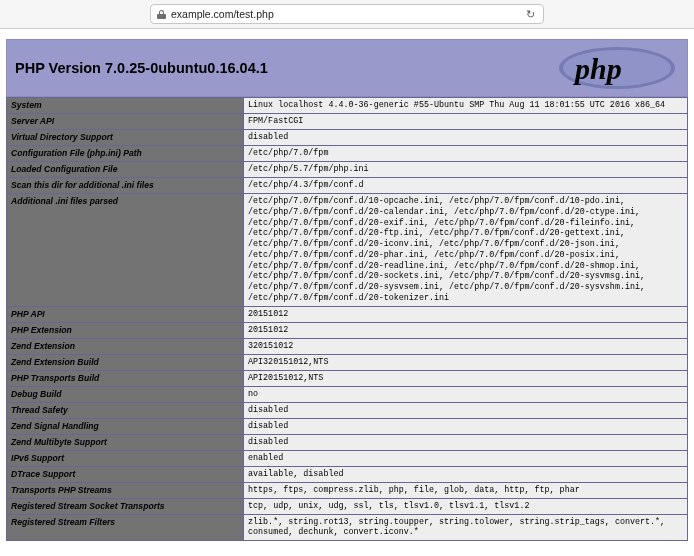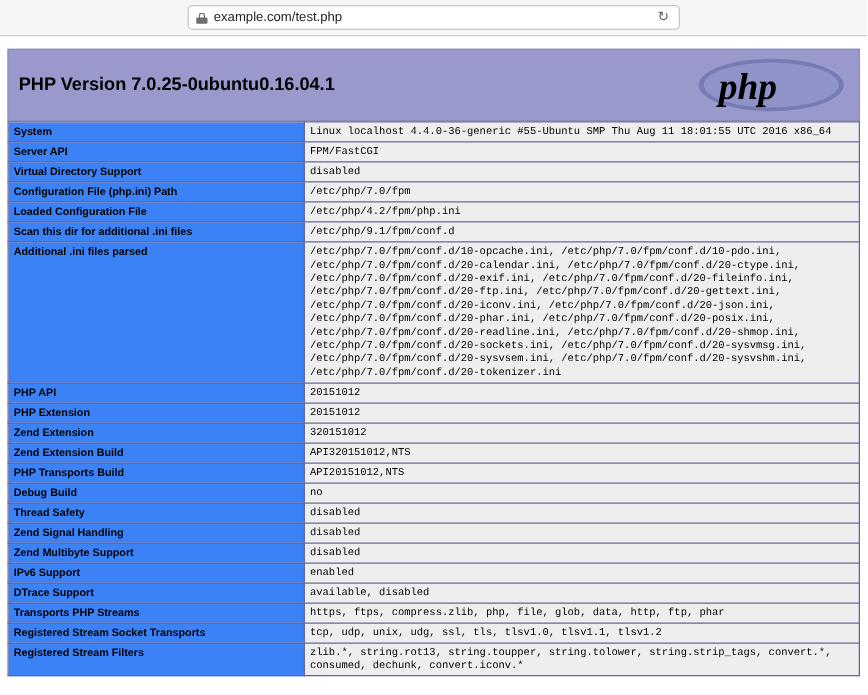--- a/index.html
+++ b/index.html
@@ -119,24 +119,25 @@
     font-size: 8.4px;
   }
   table.info td {
     border: 1px solid #666699;
     padding: 2px 4px;
     vertical-align: top;
     line-height: 1.28;
   }
   td.e {
     width: 228px;
-    background: #3b82f6;
+    background: #737373;
     font-weight: bold;
     color: #000000;
     font-size: 8.6px;
+    font-style: italic;
   }
   td.v {
     background: #eeeeee;
     color: #000000;
     word-wrap: break-word;
     overflow-wrap: break-word;
     font-size: 8.4px;
     font-family: Liberation Mono, monospace;
   }
 </style>
@@ -184,25 +185,25 @@
         <tr>
           <td class="e">Virtual Directory Support</td>
           <td class="v">disabled</td>
         </tr>
         <tr>
           <td class="e">Configuration File (php.ini) Path</td>
           <td class="v">/etc/php/7.0/fpm</td>
         </tr>
         <tr>
           <td class="e">Loaded Configuration File</td>
-          <td class="v">/etc/php/4.2/fpm/php.ini</td>
+          <td class="v">/etc/php/5.7/fpm/php.ini</td>
         </tr>
         <tr>
           <td class="e">Scan this dir for additional .ini files</td>
-          <td class="v">/etc/php/9.1/fpm/conf.d</td>
+          <td class="v">/etc/php/4.3/fpm/conf.d</td>
         </tr>
         <tr>
           <td class="e">Additional .ini files parsed</td>
           <td class="v">/etc/php/7.0/fpm/conf.d/10-opcache.ini, /etc/php/7.0/fpm/conf.d/10-pdo.ini, /etc/php/7.0/fpm/conf.d/20-calendar.ini, /etc/php/7.0/fpm/conf.d/20-ctype.ini, /etc/php/7.0/fpm/conf.d/20-exif.ini, /etc/php/7.0/fpm/conf.d/20-fileinfo.ini, /etc/php/7.0/fpm/conf.d/20-ftp.ini, /etc/php/7.0/fpm/conf.d/20-gettext.ini, /etc/php/7.0/fpm/conf.d/20-iconv.ini, /etc/php/7.0/fpm/conf.d/20-json.ini, /etc/php/7.0/fpm/conf.d/20-phar.ini, /etc/php/7.0/fpm/conf.d/20-posix.ini, /etc/php/7.0/fpm/conf.d/20-readline.ini, /etc/php/7.0/fpm/conf.d/20-shmop.ini, /etc/php/7.0/fpm/conf.d/20-sockets.ini, /etc/php/7.0/fpm/conf.d/20-sysvmsg.ini, /etc/php/7.0/fpm/conf.d/20-sysvsem.ini, /etc/php/7.0/fpm/conf.d/20-sysvshm.ini, /etc/php/7.0/fpm/conf.d/20-tokenizer.ini</td>
         </tr>
         <tr>
           <td class="e">PHP API</td>
           <td class="v">20151012</td>
         </tr>
         <tr>

